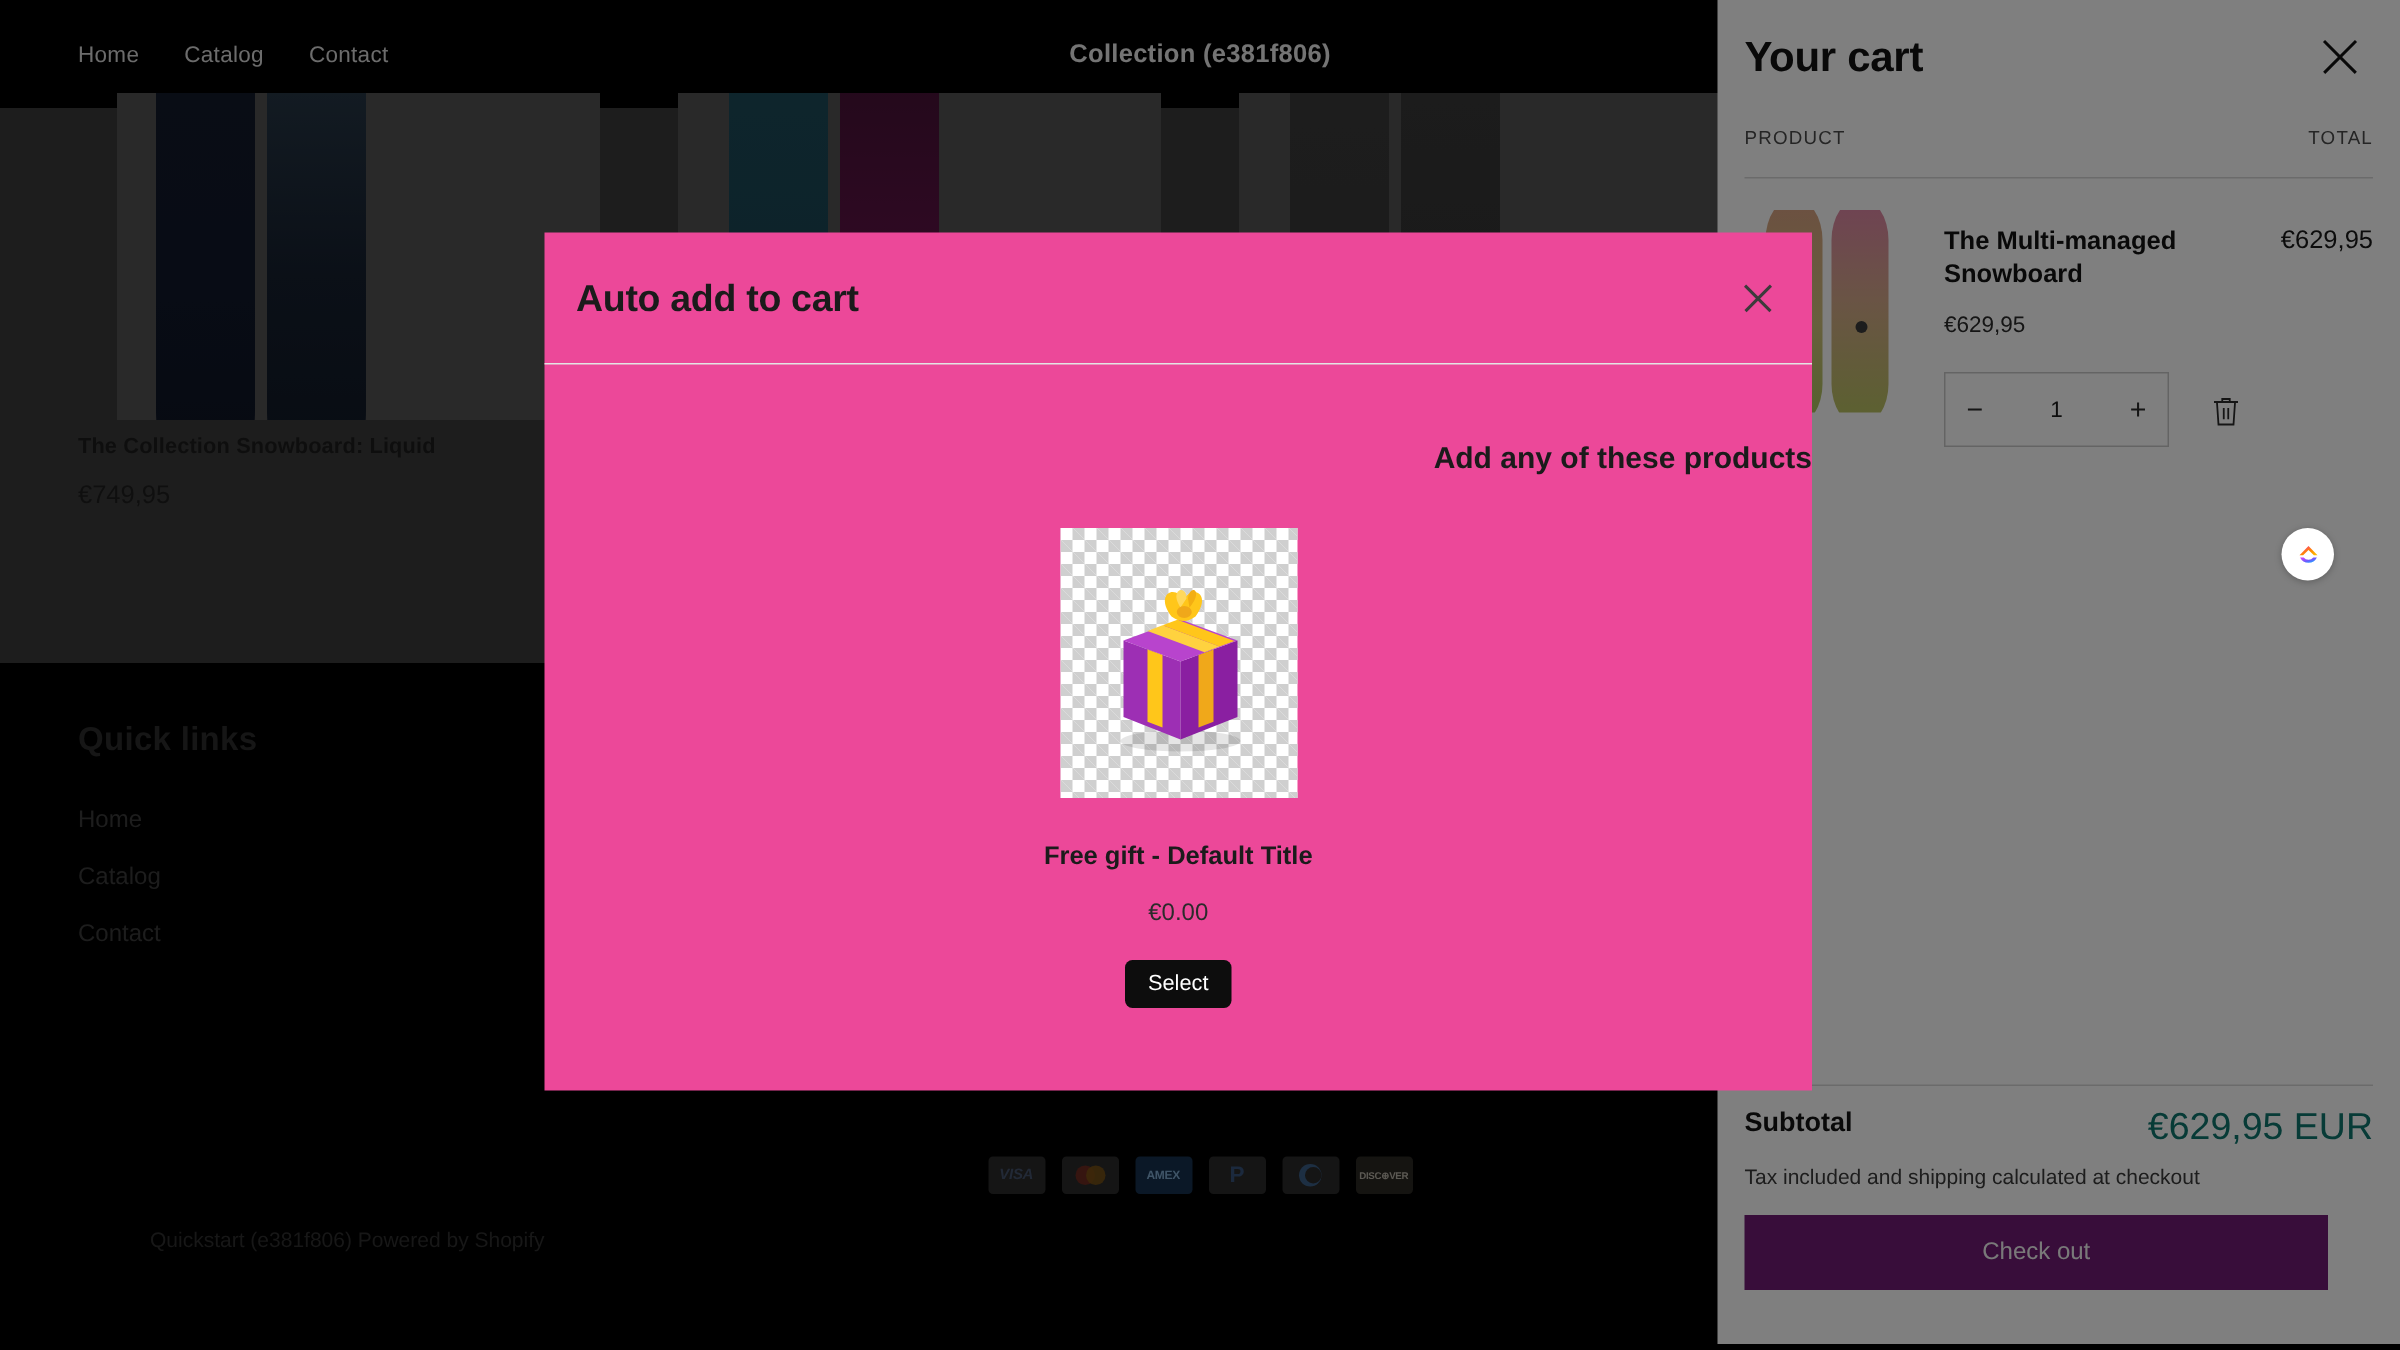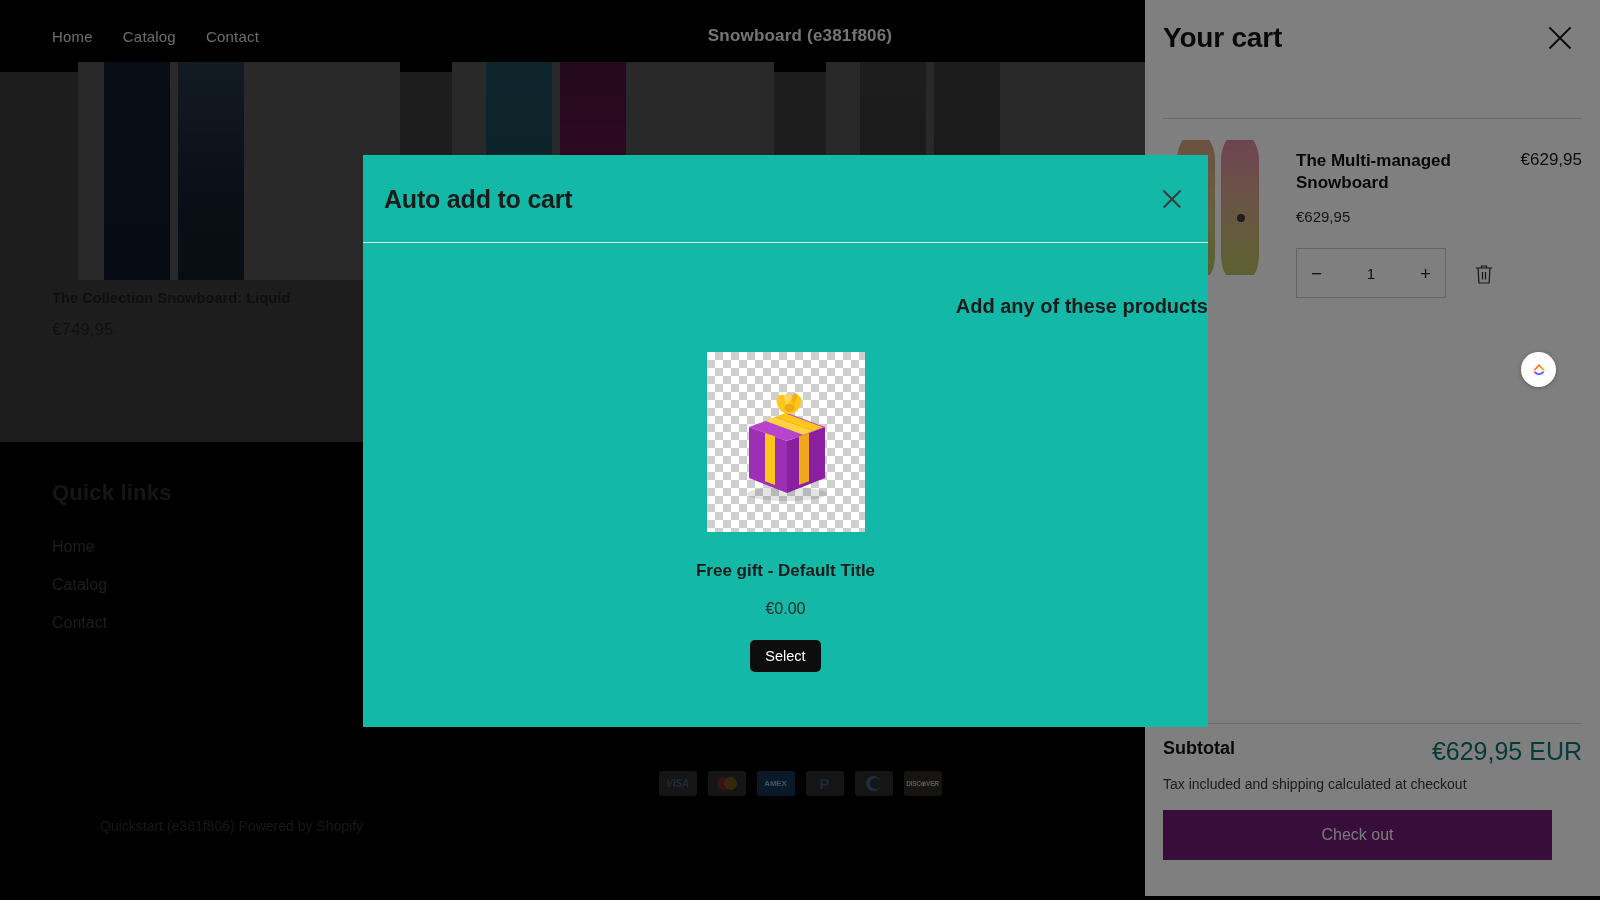--- a/index.html
+++ b/index.html
@@ -167,21 +167,21 @@
   .badge {
     position:absolute; top:352px; left:1521px; width:35px; height:35px;
     border-radius:50%; background:#fff; z-index:11;
     display:flex; align-items:center; justify-content:center;
     box-shadow:0 1px 5px rgba(0,0,0,.25); cursor:pointer;
   }
 
   
   .modal {
     position:absolute; top:155px; left:363px; width:845px; height:572px;
-    background:#14b8a6; z-index:20;
+    background:#ec4899; z-index:20;
   }
   .modal-head { position:absolute; top:0; left:0; width:845px; height:88px; border-bottom:1px solid #e4e4e4; }
   .modal-title {
     position:absolute; top:30px; left:21px; font-size:25px; font-weight:700; color:#1b1b1b;
     letter-spacing:-.2px;
   }
   .modal-close {
     position:absolute; top:28px; right:20px; width:32px; height:32px; cursor:pointer;
     background:none; border:none; display:flex; align-items:center; justify-content:center;
   }
@@ -225,21 +225,21 @@
 <div id="root">
 
   <div class="store">
 
     <div class="header">
       <nav class="nav">
         <a href="#">Home</a>
         <a href="#">Catalog</a>
         <a href="#">Contact</a>
       </nav>
-      <div class="header-title">Snowboard (e381f806)</div>
+      <div class="header-title">Collection (e381f806)</div>
     </div>
 
     <div class="grid">
       <div class="card">
         <div class="card-img">
           <div class="board b1"></div>
             <div class="board b2"></div>
         </div>
         <div class="card-title">The Collection Snowboard: Liquid</div>
         <div class="card-price">€749,95</div>
@@ -284,20 +284,24 @@
     <div class="copyright">Quickstart (e381f806) Powered by Shopify</div>
   </div>
 
   <aside class="drawer">
     <div class="drawer-head"></div>
     <div class="drawer-title">Your cart</div>
     <button class="drawer-close">
       <span class="x-big"></span>
     </button>
 
+    <div class="col-heads">
+      <span>PRODUCT</span>
+      <span>TOTAL</span>
+    </div>
     <div class="drawer-rule"></div>
 
     <div class="cart-item">
       <div class="thumb">
         <div class="tb tb1"></div>
           <div class="tb tb2"></div>
           <div class="dot"></div>
       </div>
       <div class="ci-title">The Multi-managed Snowboard</div>
       <div class="ci-price">€629,95</div>

